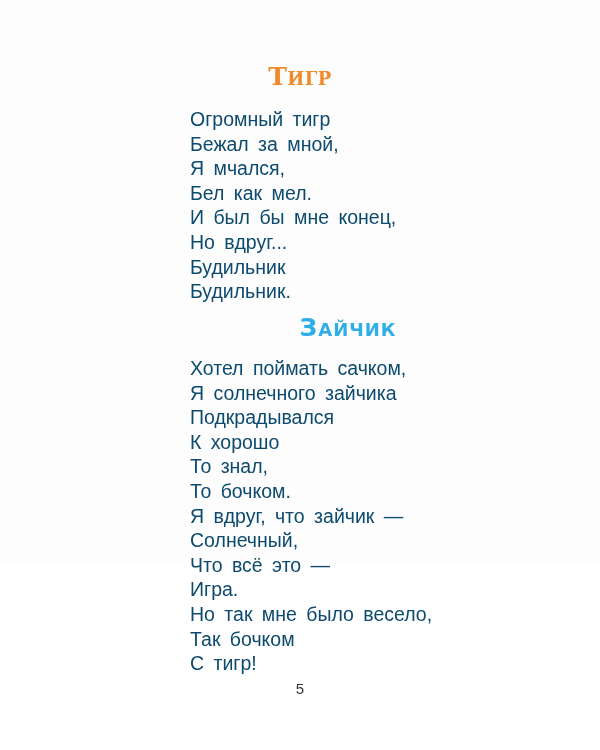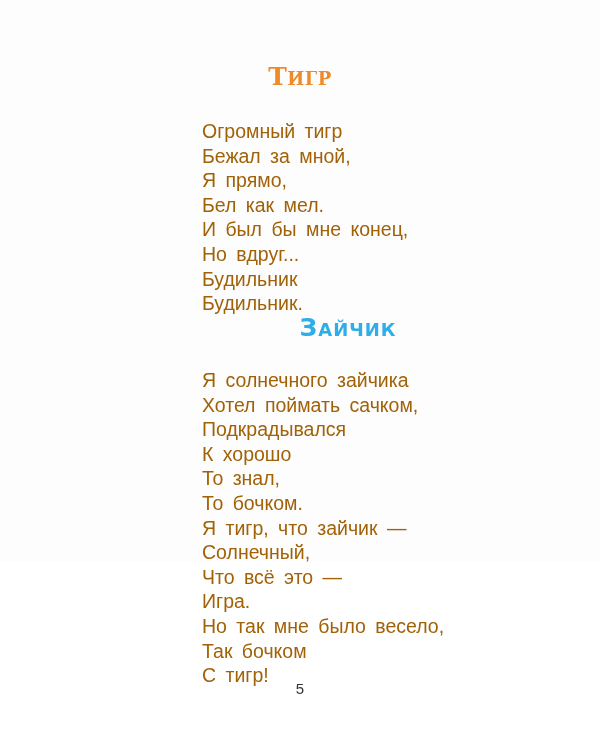--- a/index.html
+++ b/index.html
@@ -6,58 +6,58 @@
     body { width: 600px; height: 750px; position: relative; overflow: hidden; }
     .page { position: absolute; left: 0; top: 0; width: 600px; height: 562px; background: #fdfdfd; }
     .title {
       position: absolute; left: 0; width: 600px; text-align: center;
       font-family: "DejaVu Serif", serif; font-weight: bold;
       font-size: 25px; letter-spacing: 0.5px;
     }
     .title.tigr { top: 62px; color: #ef8a2a; font-variant: small-caps; }
     .title.zaichik { top: 313px; color: #2eaee6; font-family: "DejaVu Sans", sans-serif; font-variant: small-caps; letter-spacing: 1px; padding-left: 48px; }
     .poem {
-      position: absolute; left: 190px; margin: 12px; padding: 0; list-style: none;
-      font-family: "Liberation Sans", sans-serif; font-size: 19.5px; color: #a16207;
+      position: absolute; left: 190px; margin: 0; padding: 0; list-style: none;
+      font-family: "Liberation Sans", sans-serif; font-size: 19.5px; color: #0c4a6e;
       line-height: 24.6px; word-spacing: 4px;
     }
     .poem.p1 { top: 107px; }
     .poem.p2 { top: 356px; }
     .poem li { white-space: nowrap; }
     .page-number {
       position: absolute; left: 0; width: 600px; top: 680px; text-align: center;
       font-family: "Liberation Sans", sans-serif; font-size: 15px; color: #333;
     }
   </style>
 </head>
 <body>
 
 <div class="page">
 
   <div class="title tigr">Тигр</div>
   <ul class="poem p1">
     <li>Огромный тигр</li>
     <li>Бежал за мной,</li>
-    <li>Я прямо,</li>
+    <li>Я мчался,</li>
     <li>Бел как мел.</li>
     <li>И был бы мне конец,</li>
     <li>Но вдруг...</li>
     <li>Будильник</li>
     <li>Будильник.</li>
   </ul>
 
   <div class="title zaichik">Зайчик</div>
   <ul class="poem p2">
+    <li>Хотел поймать сачком,</li>
     <li>Я солнечного зайчика</li>
-    <li>Хотел поймать сачком,</li>
     <li>Подкрадывался</li>
     <li>К хорошо</li>
     <li>То знал,</li>
     <li>То бочком.</li>
-    <li>Я тигр, что зайчик —</li>
+    <li>Я вдруг, что зайчик —</li>
     <li>Солнечный,</li>
     <li>Что всё это —</li>
     <li>Игра.</li>
     <li>Но так мне было весело,</li>
     <li>Так бочком</li>
     <li>С тигр!</li>
   </ul>
 
   <div class="page-number">5</div>
 </div>

